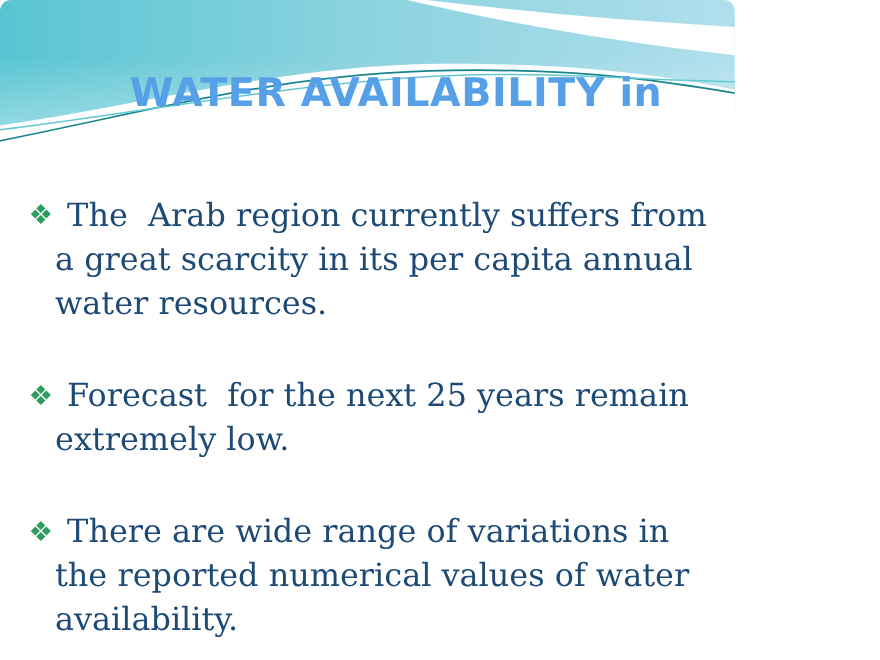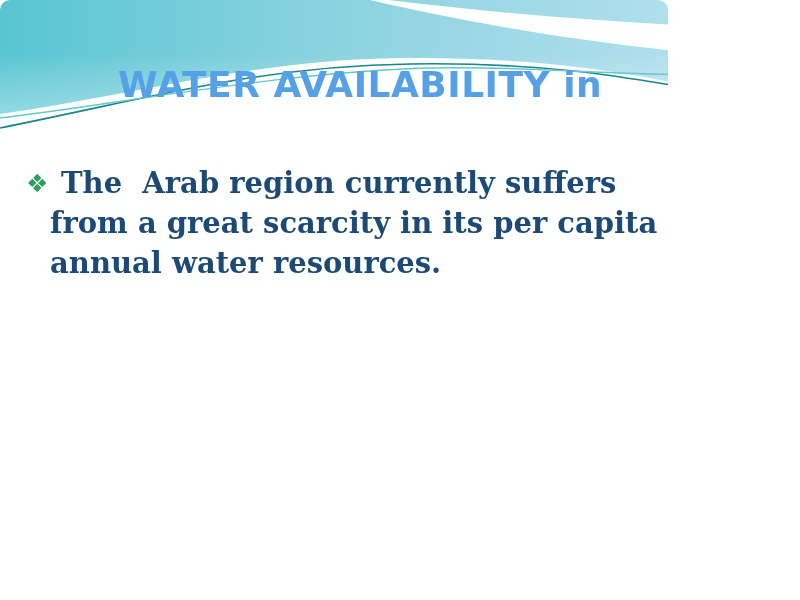--- a/index.html
+++ b/index.html
@@ -15,22 +15,22 @@
   .title{
     position:absolute;top:62px;left:40px;width:640px;
     text-align:center;
     font-family:"DejaVu Sans","Liberation Sans",sans-serif;
     font-weight:700;font-size:36px;line-height:45px;
     color:var(--title-color,#55A0E6);
     letter-spacing:0.5px;
   }
   .content{position:absolute;top:163px;left:14px;right:10px;}
   p.bullet-para{
-    margin:0 0 44px 0;padding-left:36px;
-    font-size:29px;line-height:40px;font-weight:700;
+    margin:12px 0 44px 0;padding-left:36px;
+    font-size:29px;line-height:40px;font-weight:400;
     color:var(--body-color,#1C4A75);
     white-space:pre-wrap;
   }
   .bullet{
     display:inline-block;width:24px;margin-left:-24px;margin-right:11px;
     font-family:"DejaVu Sans",sans-serif;
     font-size:25px;line-height:1;
     color:var(--bullet-color,#2E9E5E);
     white-space:normal;
     transform:translateY(-1px);
@@ -89,15 +89,17 @@
       <circle cx="37" cy="13" r="8" fill="#F4E63A" stroke="#D9C50E" stroke-width="1"></circle>
     </svg>
   </div>
 
   <div class="title">
     <div>WATER AVAILABILITY in</div>
   </div>
 
   <div class="content">
     <p class="bullet-para"><span class="bullet">❖</span><span>The  Arab region currently suffers from a great scarcity in its per capita annual water resources.</span></p>
+    <p class="bullet-para"><span class="bullet">❖</span><span>Forecast  for the next 25 years remain extremely low.</span></p>
+    <p class="bullet-para"><span class="bullet">❖</span><span>There are wide range of variations in the reported numerical values of water availability.</span></p>
   </div>
 
 </div>
 
 </body></html>

